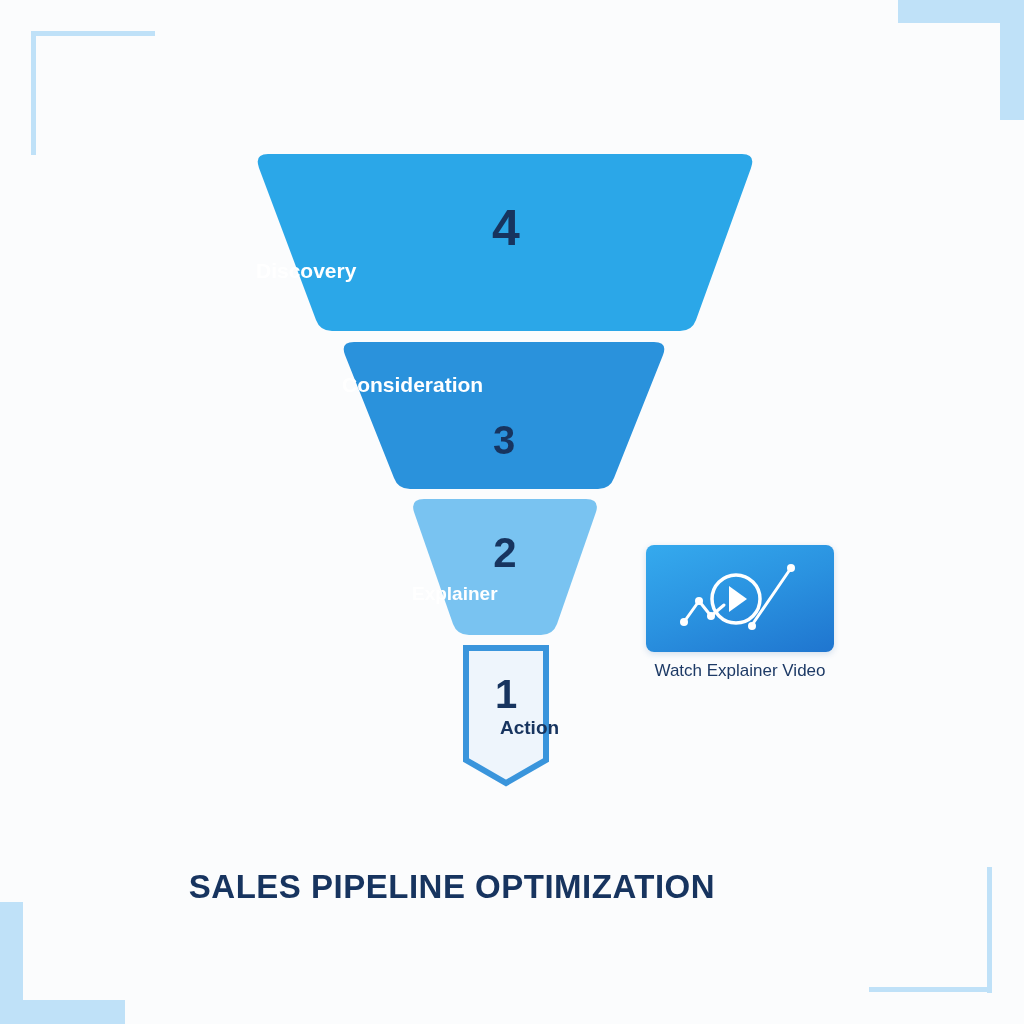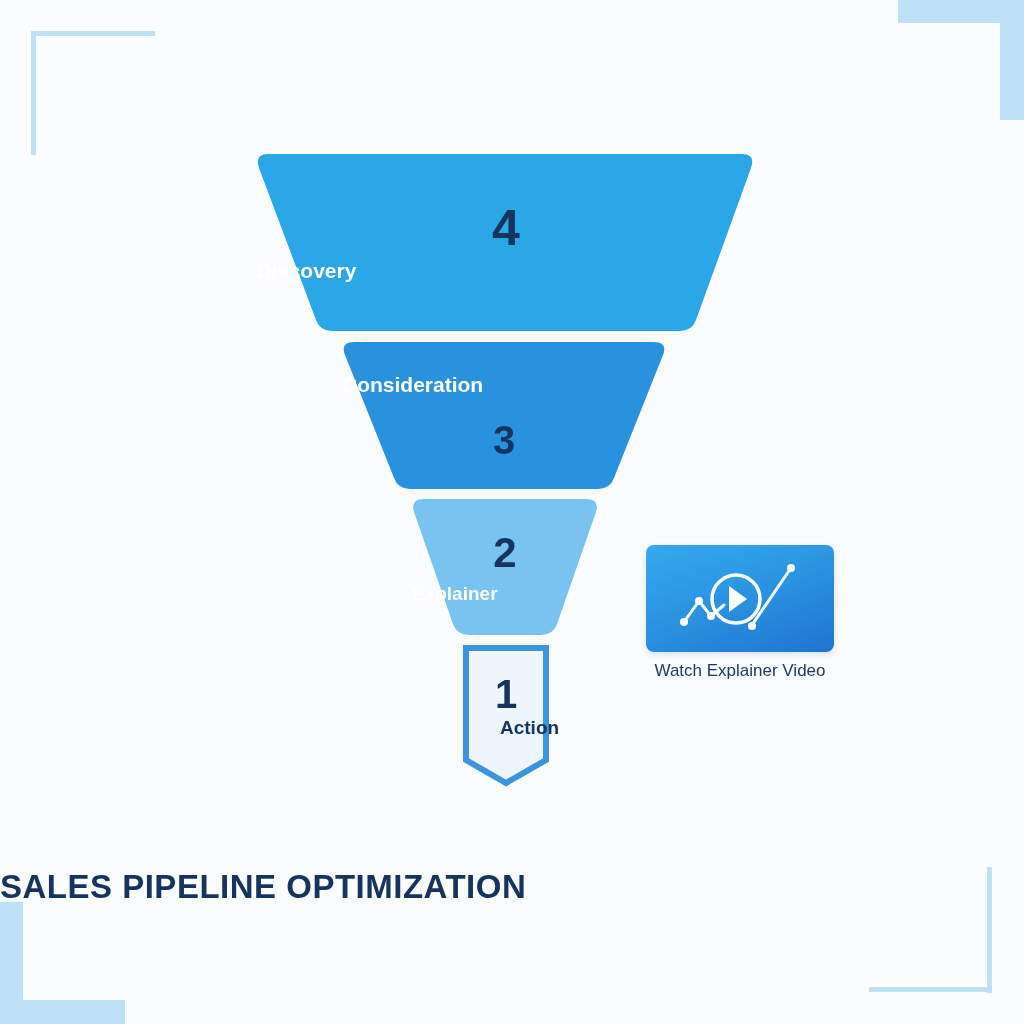--- a/index.html
+++ b/index.html
@@ -53,21 +53,21 @@
     cursor: pointer;
   }
   .video-card svg { position: absolute; left: 0; top: 0; }
   .video-caption {
     position: absolute; left: 630px; width: 220px; top: 661px;
     text-align: center; font-size: 17px; font-weight: normal; color: #1d3a66;
   }
 
   .title {
     position: absolute; left: 0; width: 904px; top: 868px;
-    font-size: 33px; font-weight: bold; color: #17345f;
+    text-align: center; font-size: 33px; font-weight: bold; color: #17345f;
     letter-spacing: 0.5px;
   }
 </style>
 </head>
 <body>
 
 <div class="corner tl-h"></div>
 <div class="corner tl-v"></div>
 <div class="corner tr-h"></div>
 <div class="corner tr-v"></div>

